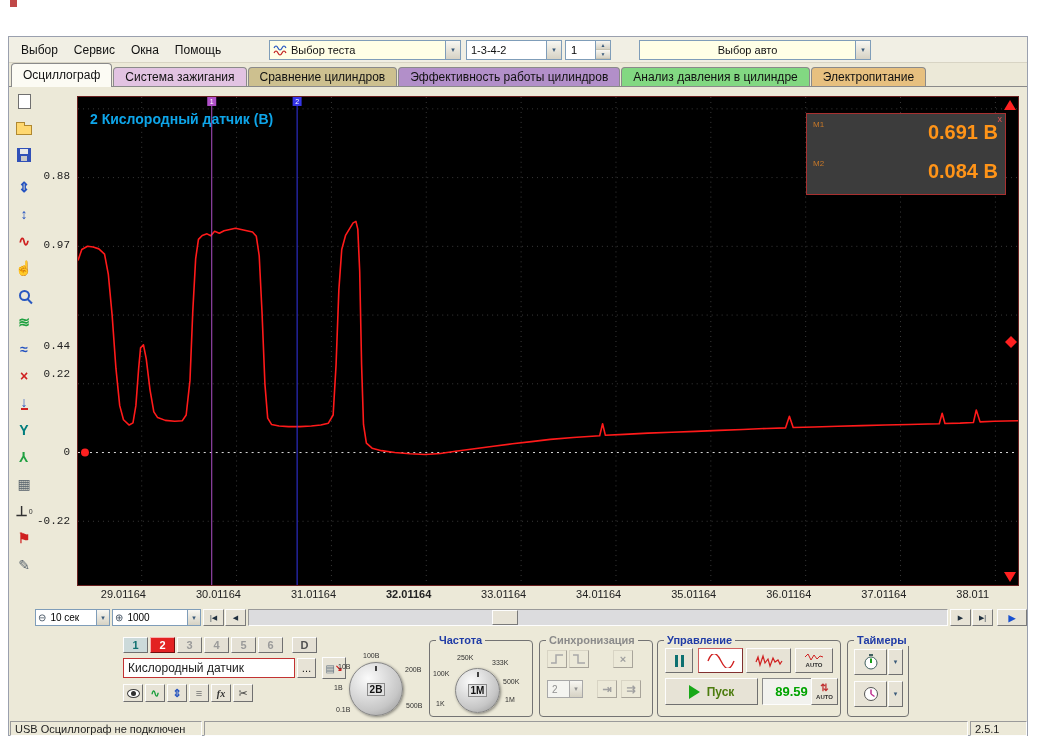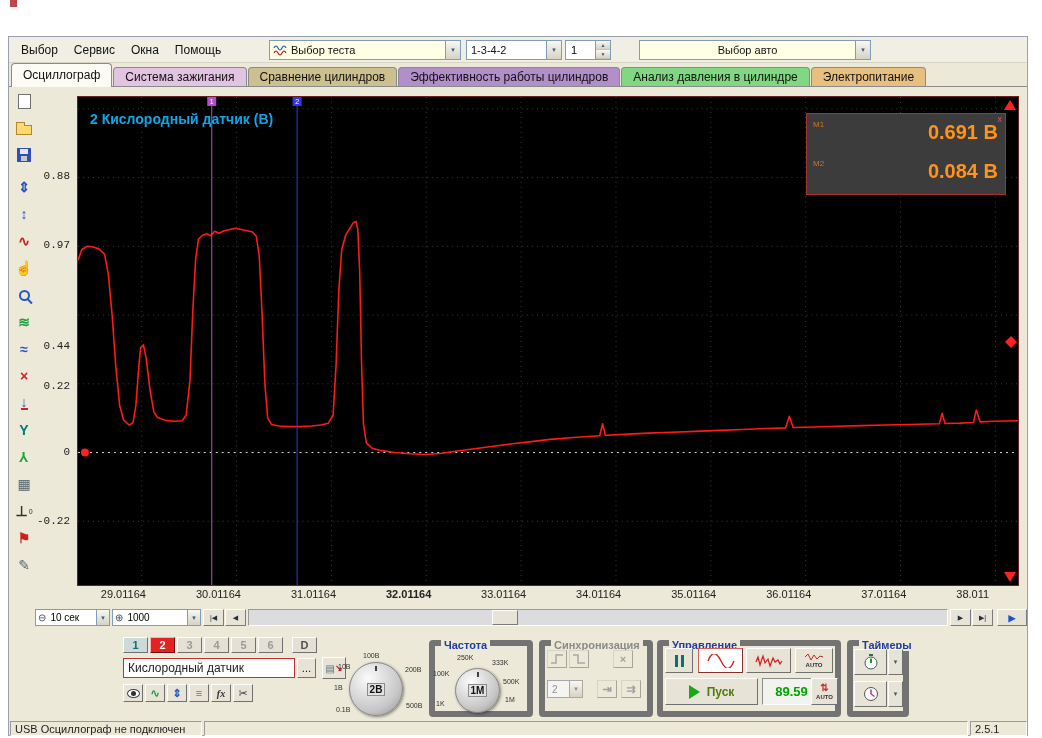--- a/index.html
+++ b/index.html
@@ -80,21 +80,21 @@
   .chan.active { background:#e32222; color:#fff; border-color:#f8b0b0 #701010 #701010 #f8b0b0; }
   .chan.chD { color:#505050; }
   .cinput { position:absolute; left:114px; top:621px; width:172px; height:20px; border:1px solid #c23232; background:#fff; font-size:12px; padding:0 4px; color:#222; font-family:"Liberation Sans",sans-serif; }
   .sbtn { position:absolute; border:1px solid; border-color:#fdfdfd #707070 #707070 #fdfdfd; background:#e7e3d6; display:flex; align-items:center; justify-content:center; cursor:default; }
   .irow { top:647px; width:20px; height:18px; font-size:11px; }
   .fx { font-style:italic; font-weight:bold; font-size:10px; color:#303030; font-family:"Liberation Serif",serif; }
   .knob { position:absolute; border-radius:50%; background:radial-gradient(circle at 35% 30%, #fbfbfb, #c6c6c6 65%, #8e8e8e); border:1px solid #858585; box-shadow:1px 1px 3px rgba(0,0,0,.45); display:flex; align-items:center; justify-content:center; }
   .knob::before { content:""; position:absolute; top:3px; left:50%; width:2px; height:5px; background:#404040; transform:translateX(-50%); }
   .knob-val { background:#e2e2e2; border:1px solid #8a8a8a; font-size:10px; font-weight:bold; padding:0 2px; color:#111; }
   .klabel { position:absolute; font-size:7px; color:#303030; white-space:nowrap; }
-  .group { position:absolute; border:6px solid #737373; border-radius:4px; }
+  .group { position:absolute; border:1px solid #737373; border-radius:4px; }
   .legend { position:absolute; top:-7px; left:6px; background:#ece9d8; padding:0 3px; font-size:11px; font-weight:bold; color:#1f3ba6; }
   .legend.disabled { color:#8a8a8a; }
   .gbtn { position:absolute; border:1px solid; border-color:#fdfdfd #707070 #707070 #fdfdfd; background:#e7e3d6; display:flex; align-items:center; justify-content:center; cursor:default; }
   .gbtn.flat { background:#ece9d8; border-color:#d8d4c4 #a8a49a #a8a49a #d8d4c4; }
   .icon-pause { display:flex; gap:3px; }
   .icon-pause i { width:3px; height:12px; background:#0d7070; }
   .tri-green { width:0; height:0; border-left:11px solid #18a818; border-top:7px solid transparent; border-bottom:7px solid transparent; margin-right:7px; }
   .start-label { font-size:12px; font-weight:bold; color:#4d7c0f; }
   .freq-display { position:absolute; border:1px solid; border-color:#8a8a8a #fdfdfd #fdfdfd #8a8a8a; background:#f2f2ee; color:#00a400; font-weight:bold; font-size:13px; display:flex; align-items:center; justify-content:center; }
   .stack { display:flex; flex-direction:column; align-items:center; line-height:1; }
@@ -217,21 +217,21 @@
         </div>
       <div class="tool" style="top:466px;">
           <span class="g-gray">✎</span>
         </div>
     </div>
 
     <div class="yaxis" id="y-axis">
         <div class="ytick" style="top: 73.9347px;">0.88</div>
         <div class="ytick" style="top: 142.949px;">0.97</div>
         <div class="ytick" style="top: 211.963px; margin-top: 32px;">0.44</div>
-        <div class="ytick" style="top: 284px;">0.22</div>
+        <div class="ytick" style="top: 272px;">0.22</div>
         <div class="ytick" style="top: 349.991px;">0</div>
         <div class="ytick" style="top: 419.005px;">-0.22</div>
       </div>
 
     <div class="plot">
       <svg id="scope-svg" viewBox="0 0 942 490" preserveAspectRatio="none">
           <line x1="63.84307568113017" y1="0" x2="63.84307568113017" y2="490" stroke="#3a3a3a" stroke-dasharray="1 4"></line>
           <line x1="158.8985751765893" y1="0" x2="158.8985751765893" y2="490" stroke="#3a3a3a" stroke-dasharray="1 4"></line>
           <line x1="253.95407467204842" y1="0" x2="253.95407467204842" y2="490" stroke="#3a3a3a" stroke-dasharray="1 4"></line>
           <line x1="349.0095741675076" y1="0" x2="349.0095741675076" y2="490" stroke="#3a3a3a" stroke-dasharray="1 4"></line>

